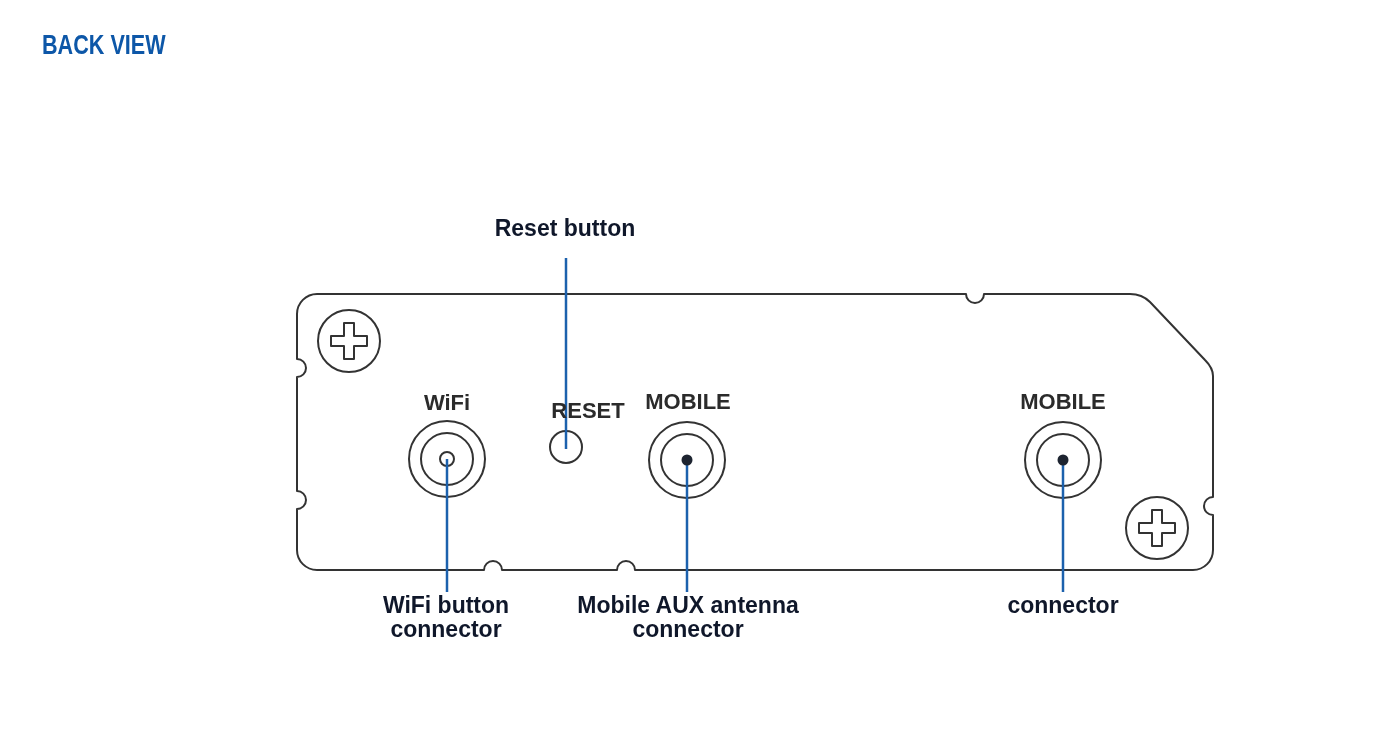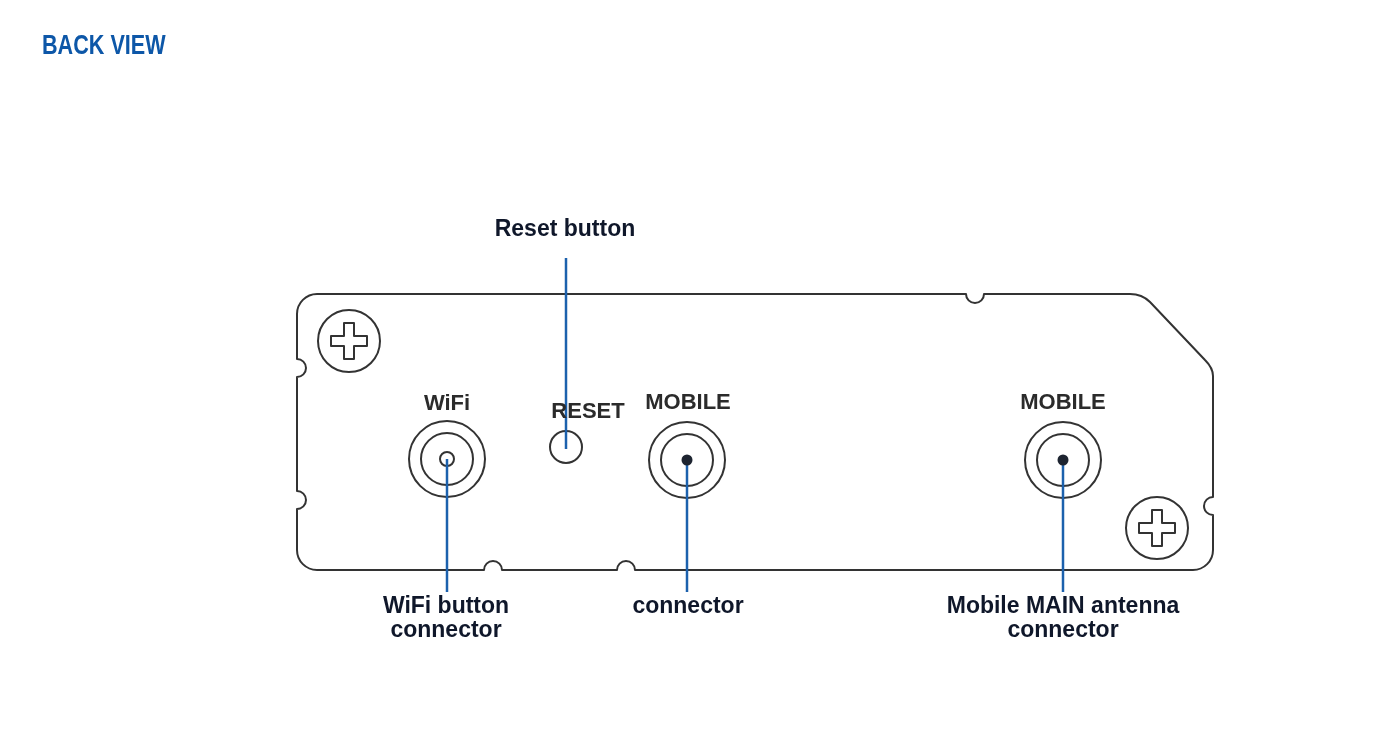--- a/index.html
+++ b/index.html
@@ -118,21 +118,21 @@
   <div class="panel-label" style="left:566px;  top:398px;margin-left:22px;">RESET</div>
   <div class="panel-label" style="left:688px;  top:389px;">MOBILE</div>
   <div class="panel-label" style="left:1063px; top:389px;">MOBILE</div>
 
   <div class="callout" style="left:446px; top:594px;">
     <div>WiFi button</div>
     <div>connector</div>
   </div>
 
   <div class="callout" style="left:688px; top:594px;">
+    <div>Mobile AUX antenna</div>
     <div>connector</div>
   </div>
 
   <div class="callout" style="left:1063px; top:594px;">
-    <div>Mobile MAIN antenna</div>
     <div>connector</div>
   </div>
 
 </div>
 
 </body></html>

